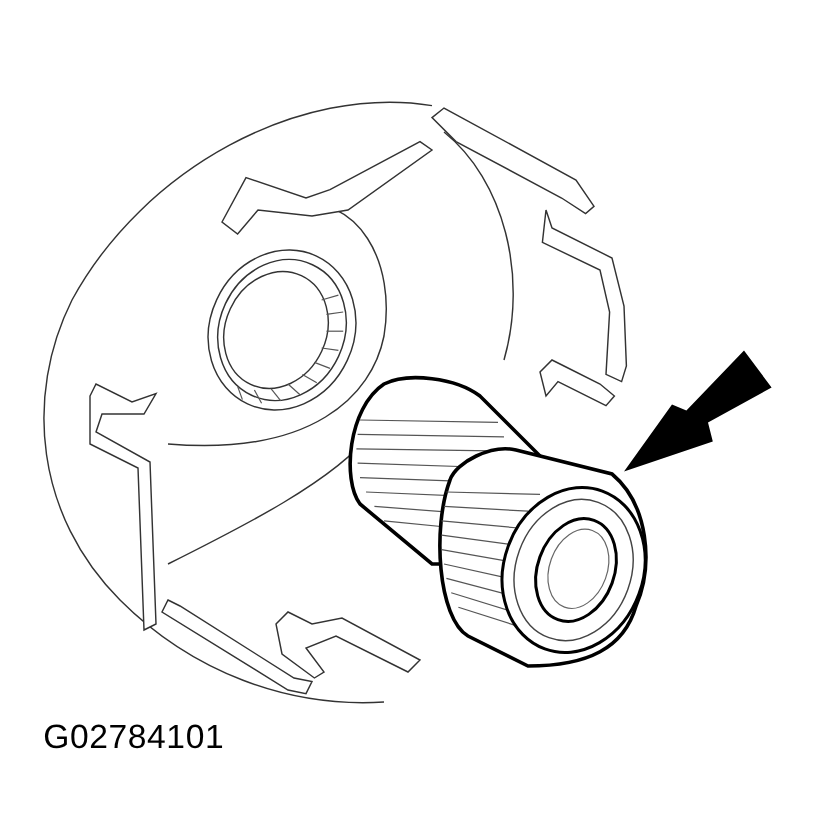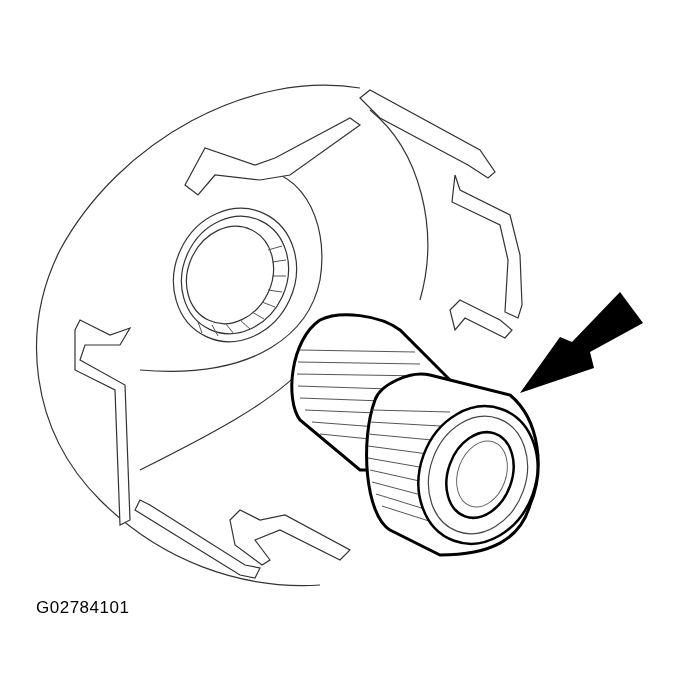--- a/index.html
+++ b/index.html
@@ -1,18 +1,18 @@
 <!DOCTYPE html>
 <html><head>
   <meta charset="utf-8">
   <style>
     html, body { margin: 0; padding: 0; background: #ffffff; }
     body { width: 682px; height: 700px; position: relative; overflow: hidden; font-family: "Liberation Sans", sans-serif; }
     #figure { position: absolute; left: 0; top: 0; width: 682px; height: 700px; }
-    #fig-label { position: absolute; left: 36px; top: 598px; font-size: 17px; color: #000; letter-spacing: 0.5px; font-family: "Liberation Sans", sans-serif; }
+    #fig-label { position: absolute; left: 36px; top: 598px; font-size: 28px; color: #000; letter-spacing: 0.5px; font-family: "Liberation Sans", sans-serif; }
     svg .thin { fill: none; stroke: #333; stroke-width: 1.2; }
     svg .dbl { fill: #fff; stroke: #333; stroke-width: 1.2; }
     svg .bold { fill: #fff; stroke: #000; stroke-width: 3; }
     svg .spline { stroke: #555; stroke-width: 1; fill: none; }
   </style>
 </head>
 <body>
 
 <svg id="figure" viewBox="0 0 682 700" xmlns="http://www.w3.org/2000/svg">
 

